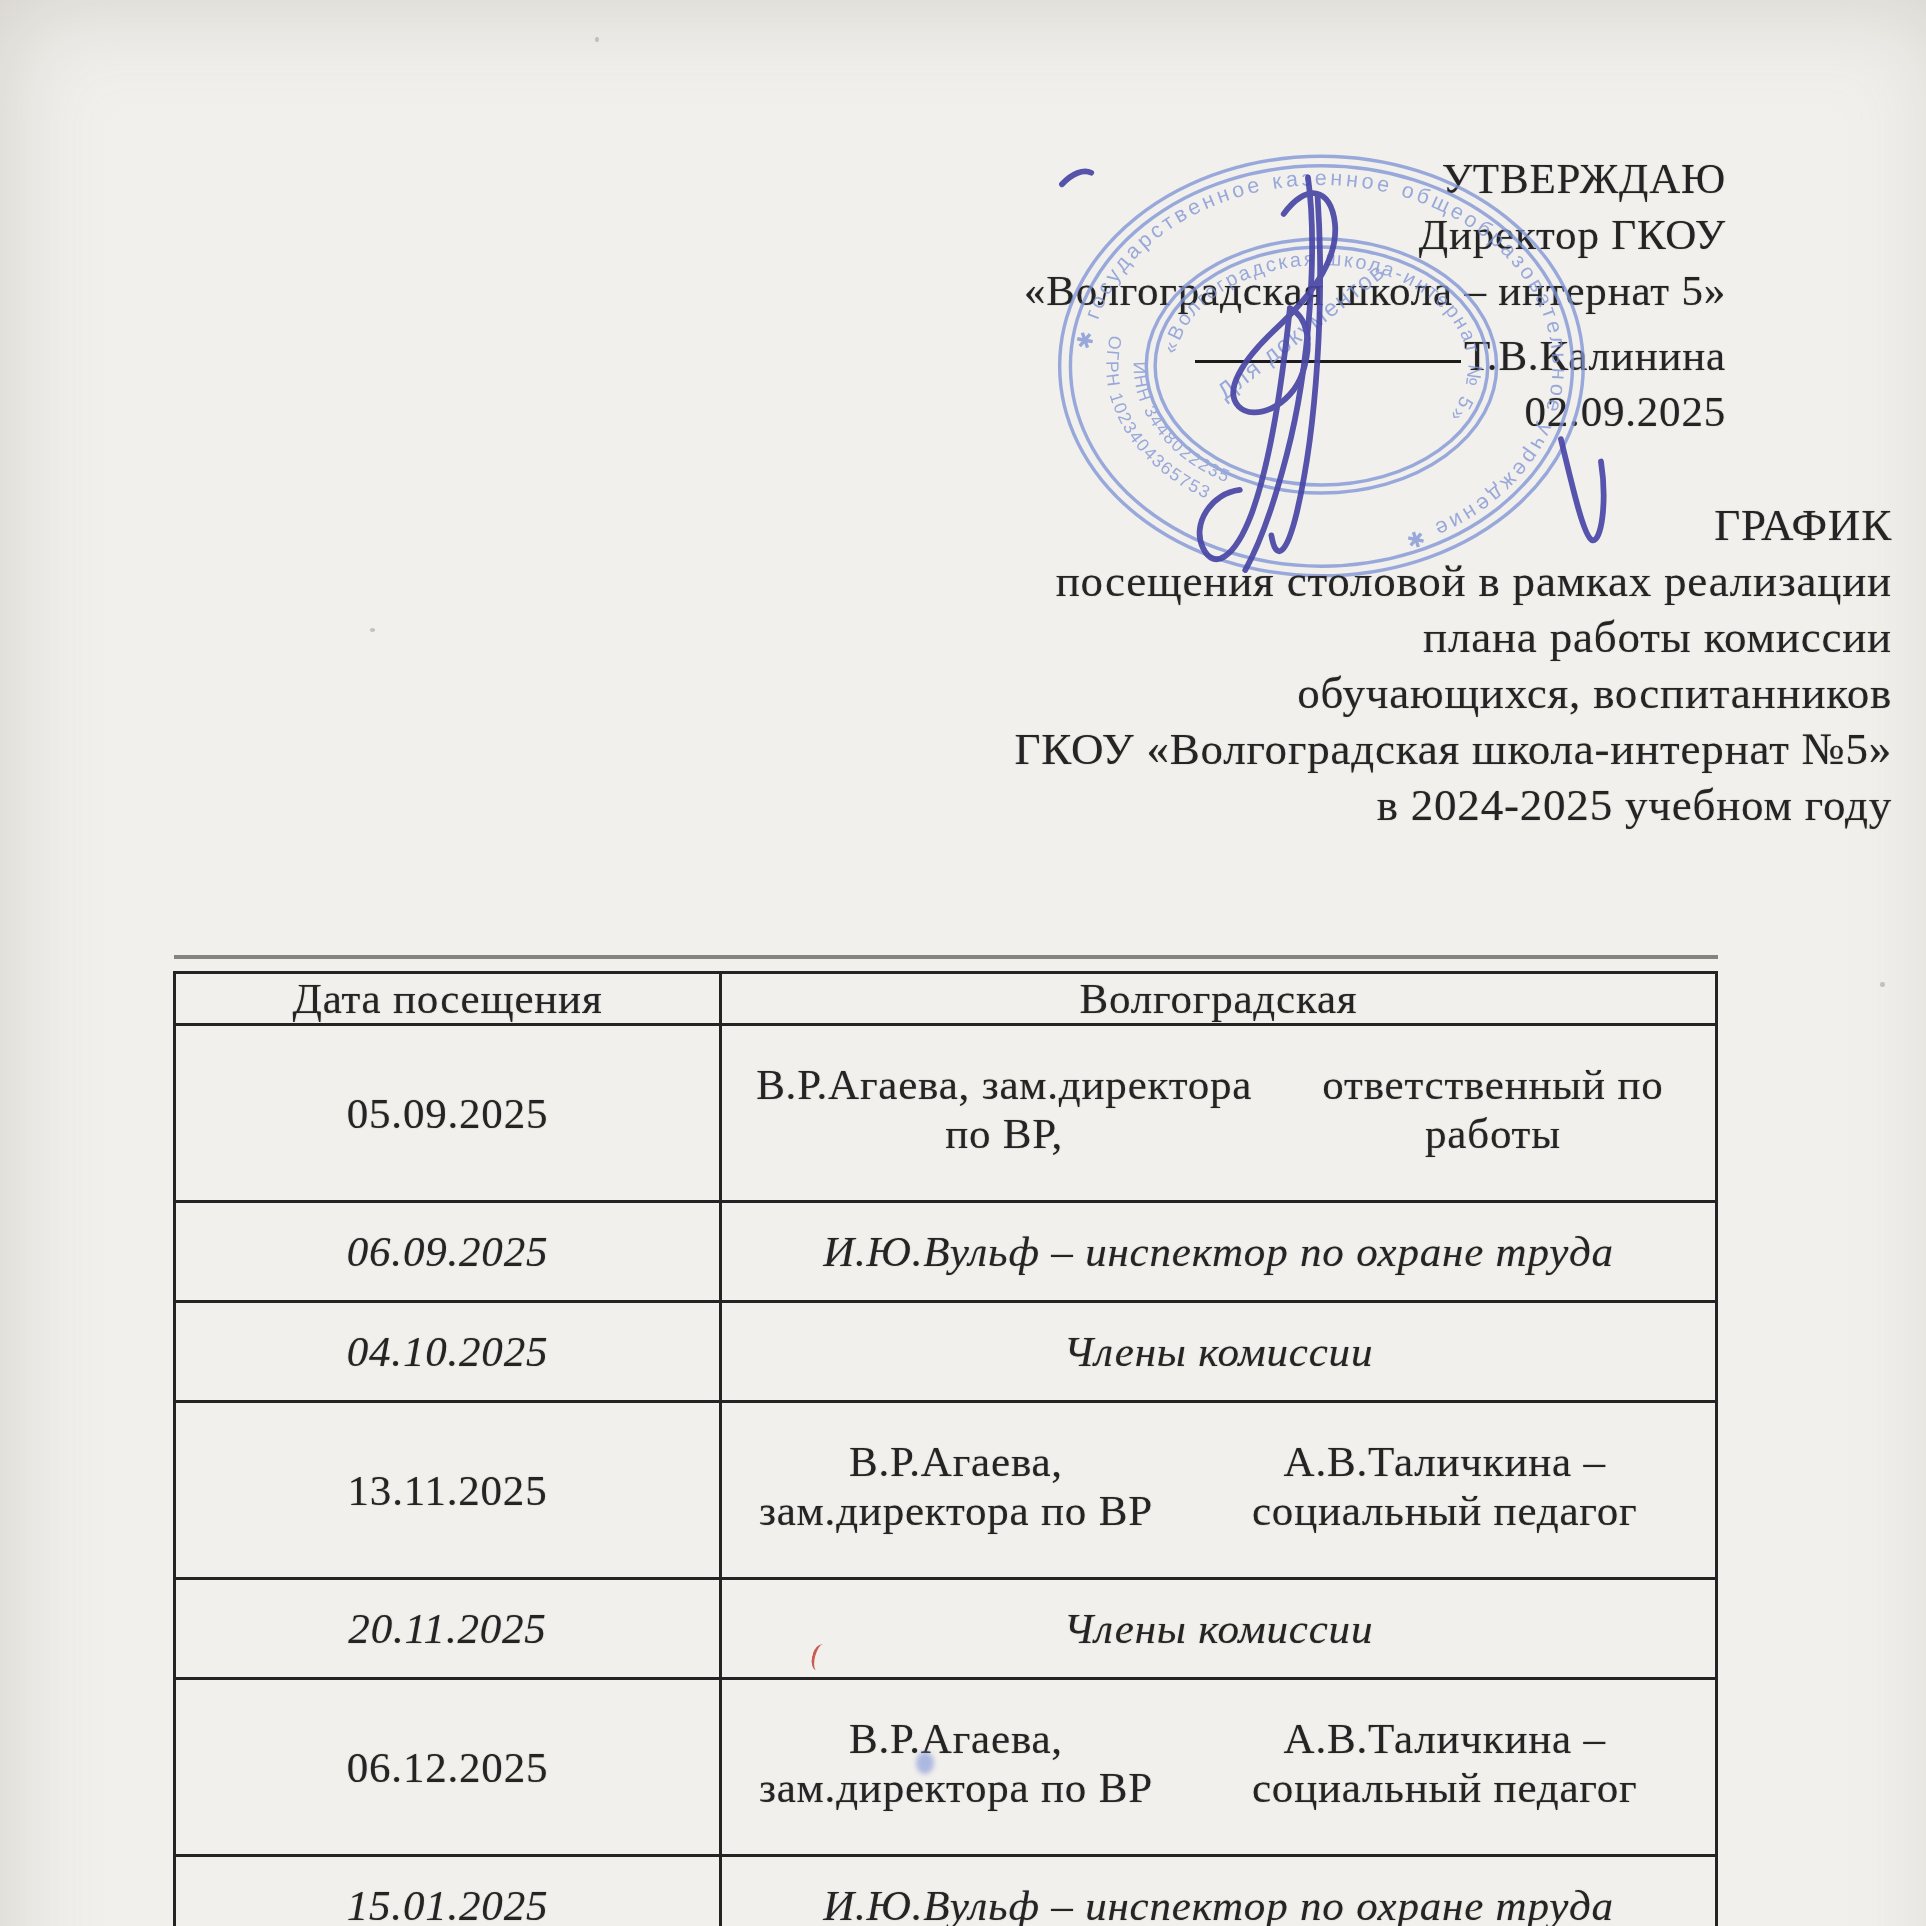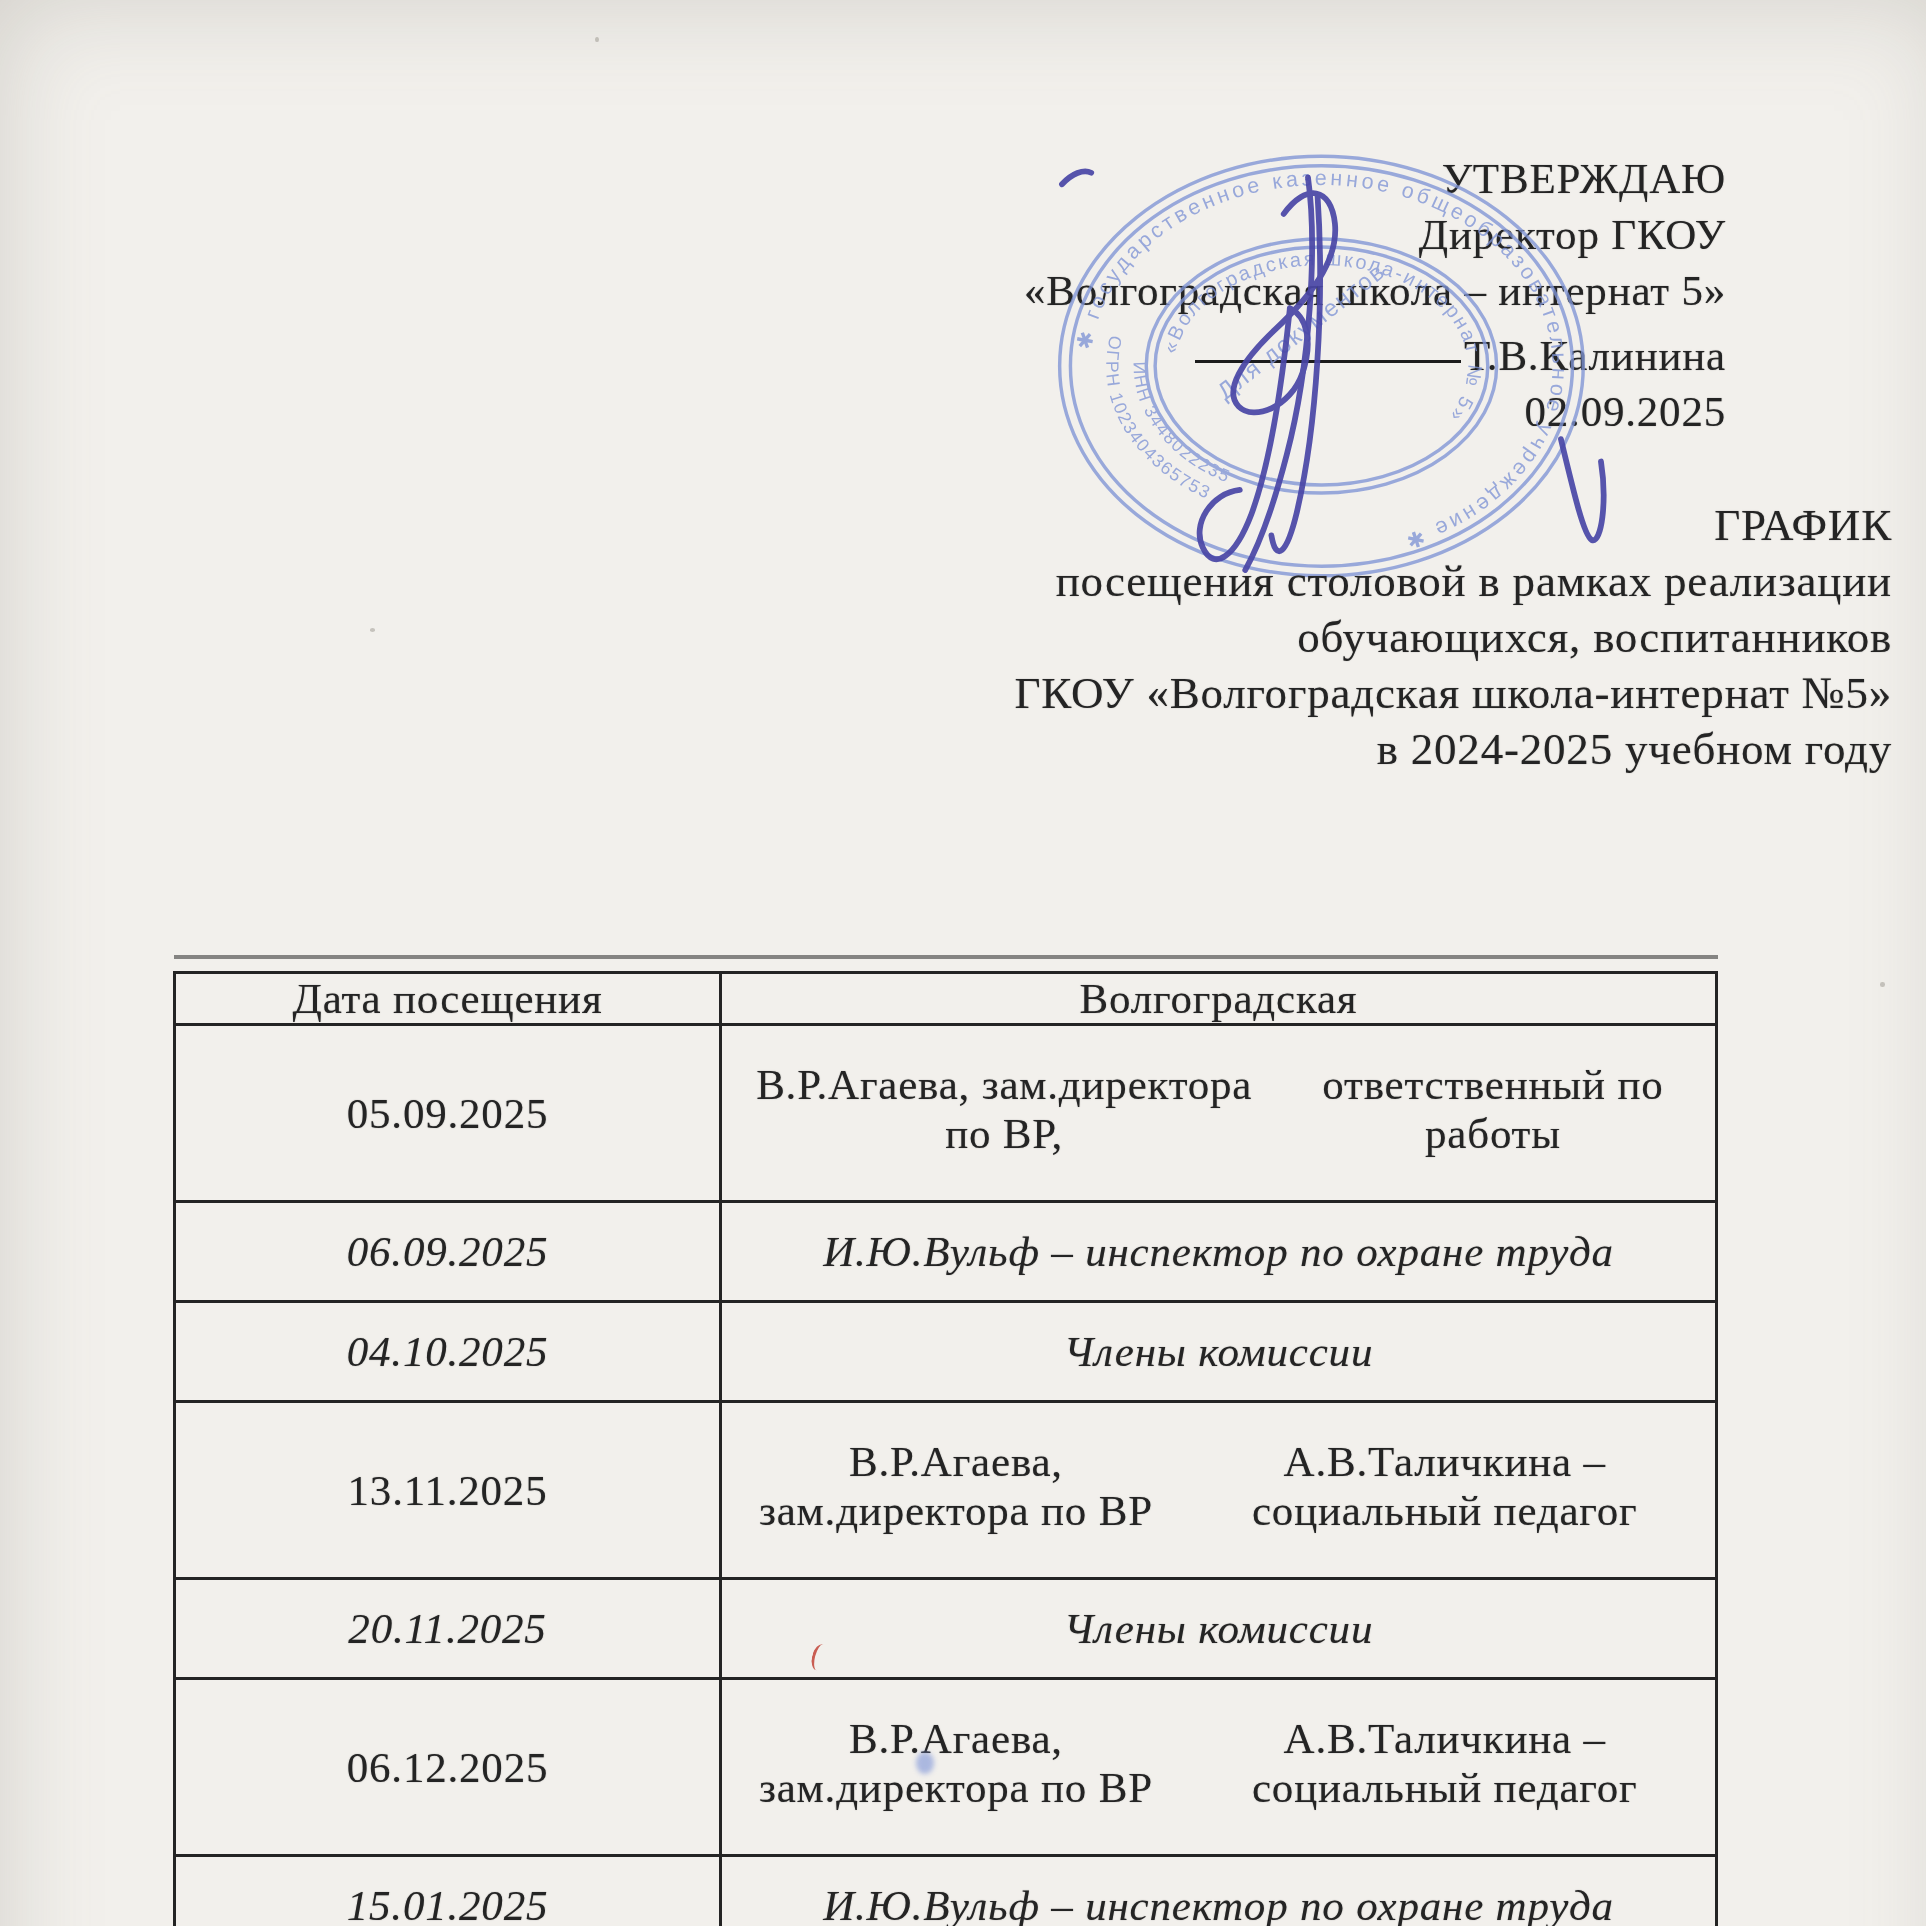--- a/index.html
+++ b/index.html
@@ -183,20 +183,21 @@
         <path d="M 760 160 C 778 430, 758 760, 706 980 C 680 1088, 652 1112, 640 1040"></path>
         <path d="M 1392 790 C 1428 940, 1452 1040, 1472 1052 C 1498 1062, 1512 950, 1496 848"></path>
         <path d="M 96 128 C 122 100, 152 88, 172 98"></path>
       </g>
     </svg>
   </div>
 
   <div class="title">
     <div class="title-line">ГРАФИК</div>
     <div class="title-line">посещения столовой в рамках реализации</div>
+    <div class="title-line">плана работы комиссии</div>
     <div class="title-line">обучающихся, воспитанников</div>
     <div class="title-line">ГКОУ «Волгоградская школа-интернат №5»</div>
     <div class="title-line">в 2024-2025 учебном году</div>
   </div>
 
   <div class="table-topline"></div>
   <table class="schedule">
     <colgroup>
         <col style="width:546px">
         <col>

